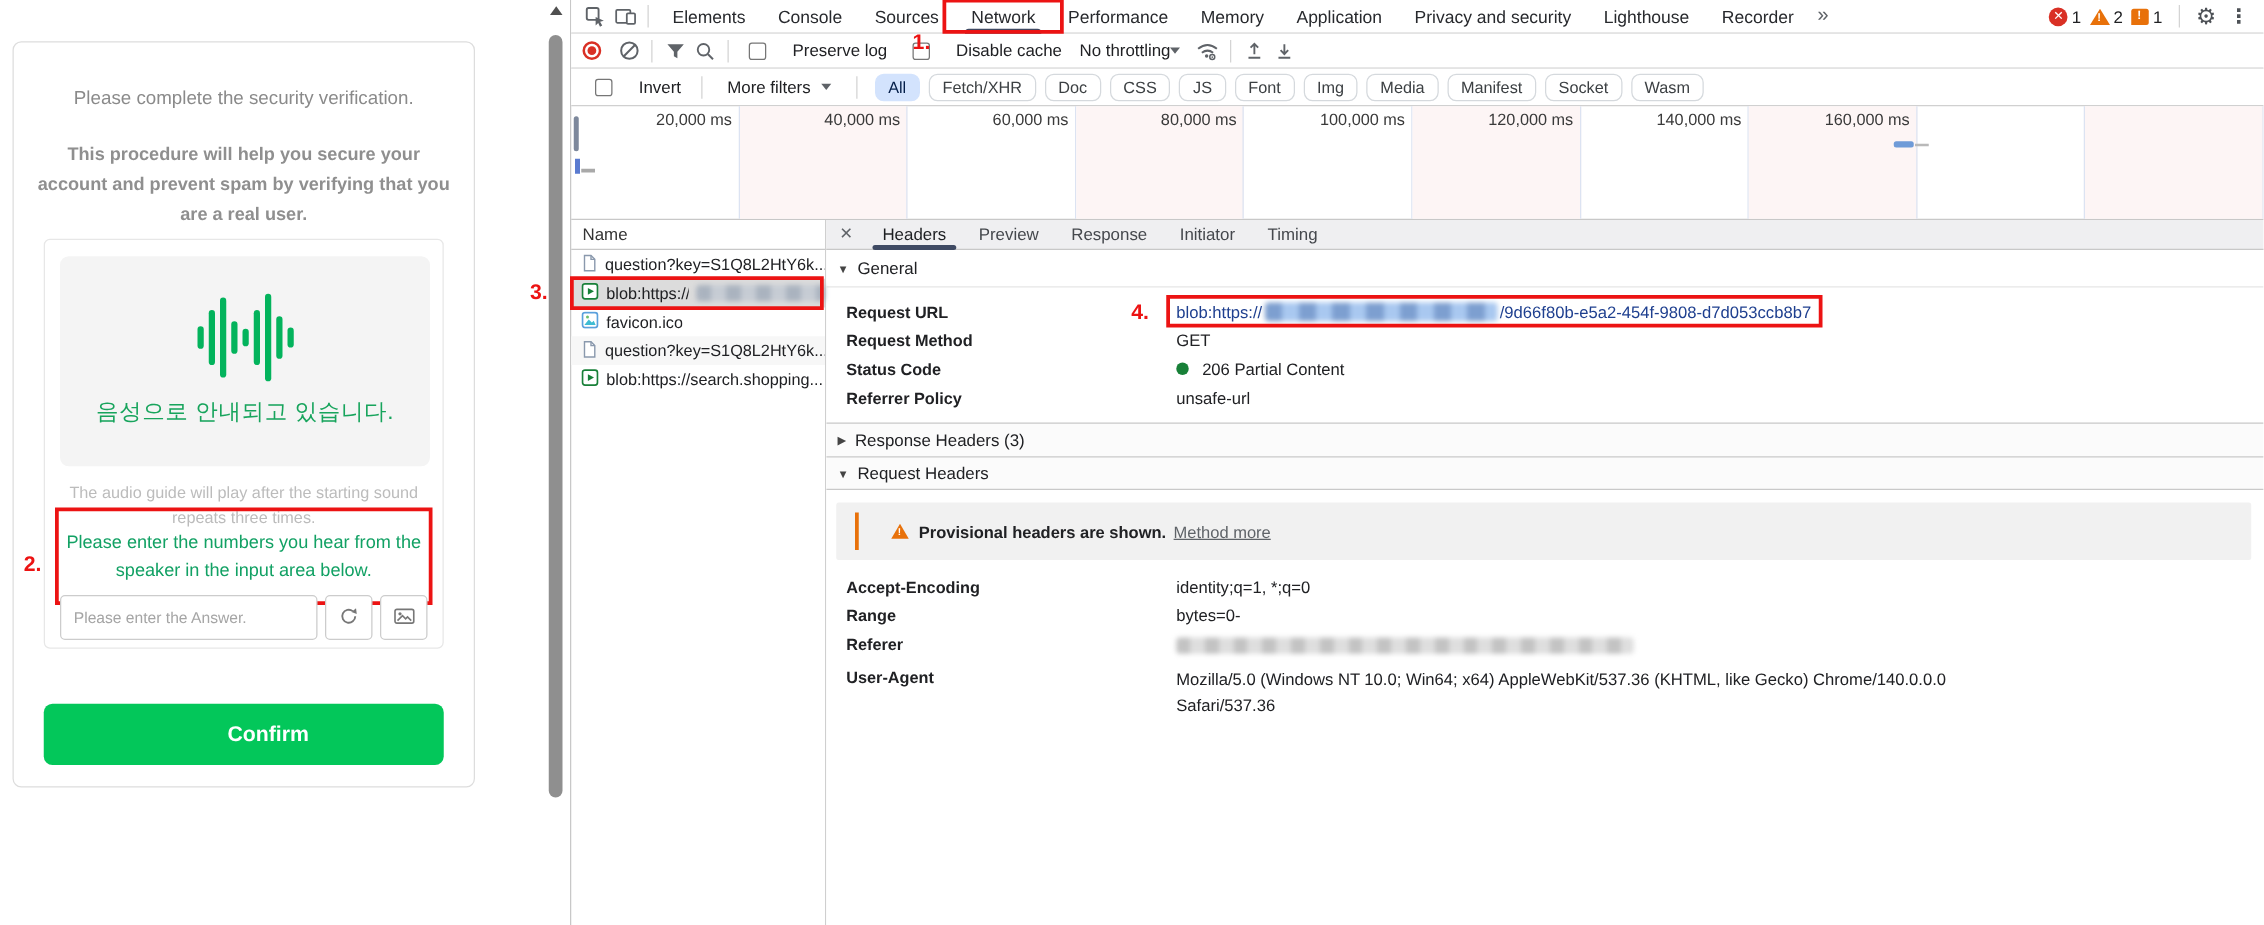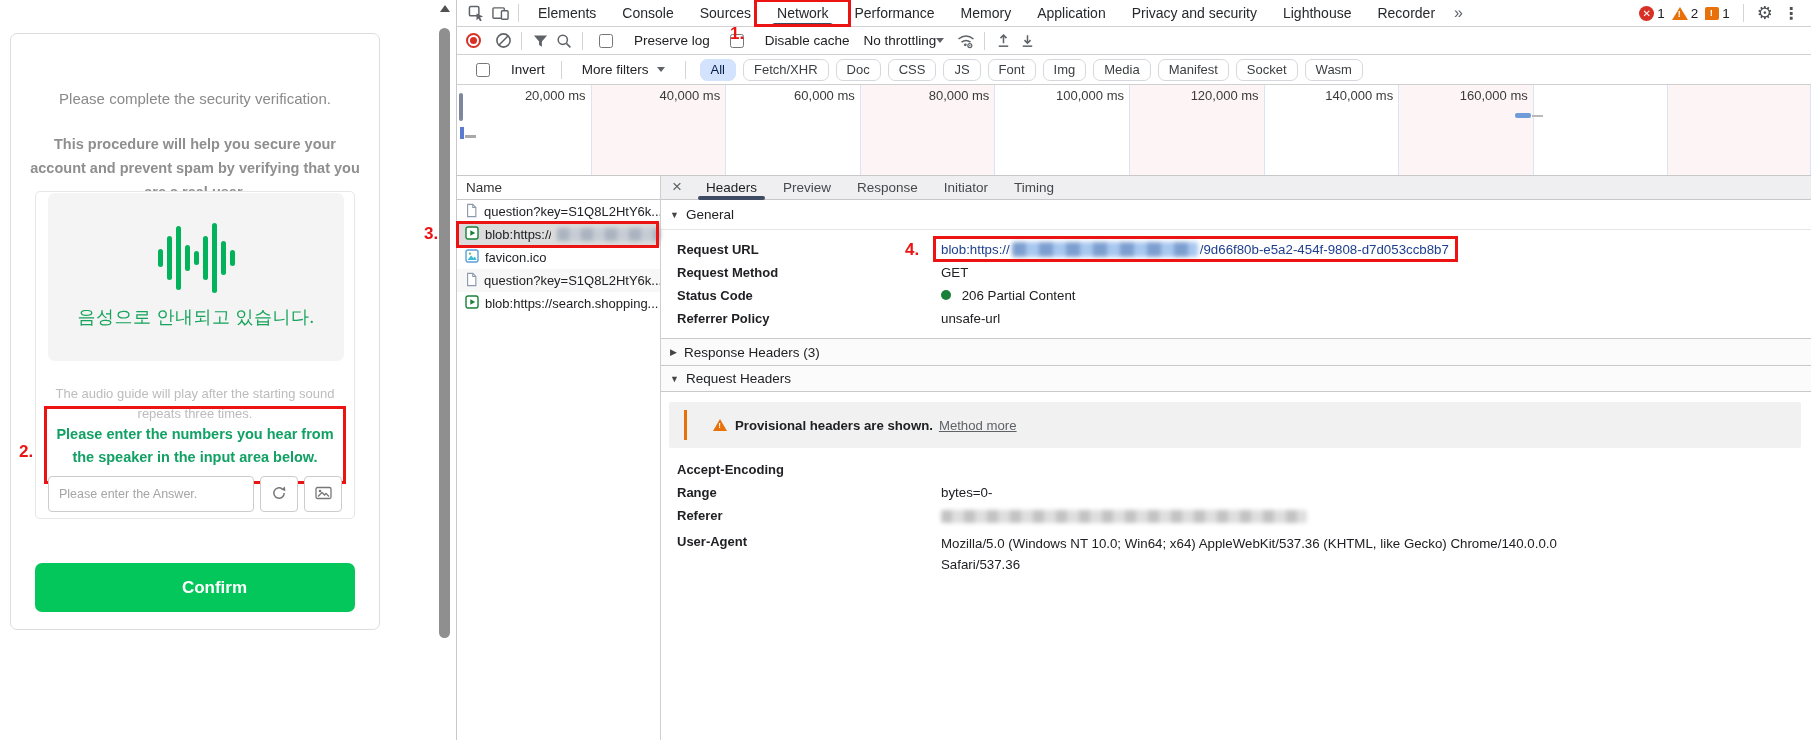--- a/index.html
+++ b/index.html
@@ -3,36 +3,36 @@
 <meta charset="utf-8">
 <style>
   * { margin:0; padding:0; box-sizing:border-box; }
   html,body { background:#fff; }
   body { font-family:"Liberation Sans","DejaVu Sans",sans-serif; }
   .stage { position:relative; width:1811px; height:740px; background:#fff; overflow:hidden; }
 
   
   .captcha-card { position:absolute; left:10px; top:33px; width:370px; height:597px;
     background:#fff; border:1px solid #ddd; border-radius:7px; }
-  .cap-title { margin-top:56px; text-align:center; color:#8a8a8a; font-size:15px; }
+  .cap-title { margin-top:36px; text-align:center; color:#8a8a8a; font-size:15px; }
   .cap-desc { margin:26px 18px 0; text-align:center; color:#8f8f8f; font-size:14.5px; line-height:1.65;font-weight:bold; }
   .cap-inner { position:absolute; left:24px; top:157px; width:320px; height:328px;
     border:1px solid #e7e7e7; border-radius:5px; background:#fff; }
-  .audio-box { position:absolute; left:12px; top:1px; width:296px; height:168px;
-    background:#f4f4f4; border-radius:7px;font-family:Liberation Serif, serif; }
+  .audio-box { position:absolute; left:12px; top:13px; width:296px; height:168px;
+    background:#f4f4f4; border-radius:7px; }
   .waveform { position:absolute; left:0; right:0; top:28px; height:74px;
     display:flex; align-items:center; justify-content:center; gap:4px; }
   .wbar { width:5px; border-radius:3px; background:#03b35c; }
   .audio-ko { position:absolute; left:0; right:0; top:112px; text-align:center;
     color:#17a45c; font-size:18px; letter-spacing:.5px; }
   .audio-note { position:absolute; left:10px; right:10px; top:192px; text-align:center;
     color:#bcbcbc; font-size:13px; line-height:1.5; }
   .inst-box { position:absolute; left:8px; right:8px; top:214px; border:3px solid #ec1313;
     padding:14px 4px 12px; background:transparent; }
-  .inst-text { text-align:center; color:#12a164; font-weight:700; font-size:14.5px; line-height:1.6; }
+  .inst-text { text-align:center; color:#12a164; font-weight:400; font-size:14.5px; line-height:1.6; }
   .answer-row { position:absolute; left:12px; right:12px; top:284px; height:36px; display:flex; gap:6px; }
   .answer-input { flex:1; height:36px; border:1px solid #ccc; border-radius:4px; padding:0 10px;
     font-size:12.5px; color:#333; font-family:inherit; }
   .answer-input::placeholder { color:#a5a5a5; }
   .icon-btn { width:38px; height:36px; border:1px solid #ccc; border-radius:4px; background:#fff;
     display:flex; align-items:center; justify-content:center; cursor:pointer; }
   .confirm-btn { position:absolute; left:24px; bottom:17px; width:320px; height:49px;
     background:#03c75a; border:none; border-radius:7px; color:#fff; font-weight:700;
     font-size:17px; font-family:inherit; cursor:pointer;padding-left:39px; }
 
@@ -519,20 +519,21 @@
             <span class="callout-accent"></span>
             <span class="callout-content">
               <span class="mini-warn"></span>
               <span class="callout-bold">Provisional headers are shown.</span>
               <span class="callout-link">Method more</span>
             </span>
           </div>
 
           <div class="kv">
             <span class="k">Accept-Encoding</span>
+            <span class="v">identity;q=1, *;q=0</span>
           </div>
           <div class="kv">
             <span class="k">Range</span>
             <span class="v">bytes=0-</span>
           </div>
           <div class="kv">
             <span class="k">Referer</span>
             <span class="v"><span class="blur-chip chip-referer" style="display:inline-block"></span></span>
           </div>
           <div class="kv">

